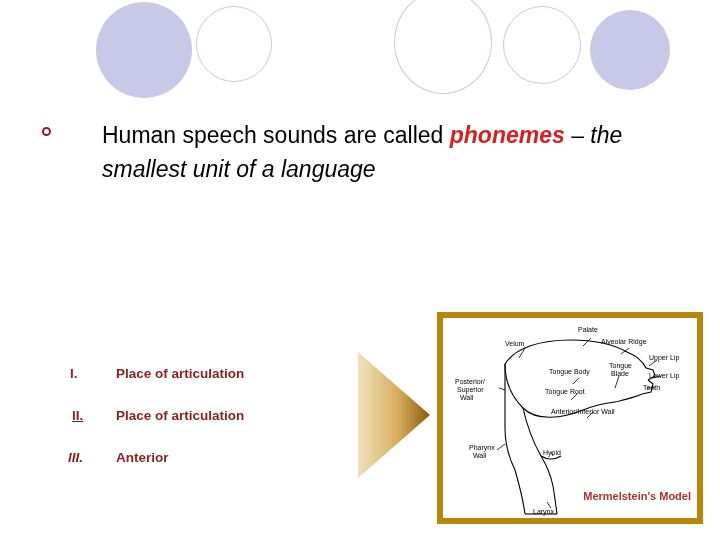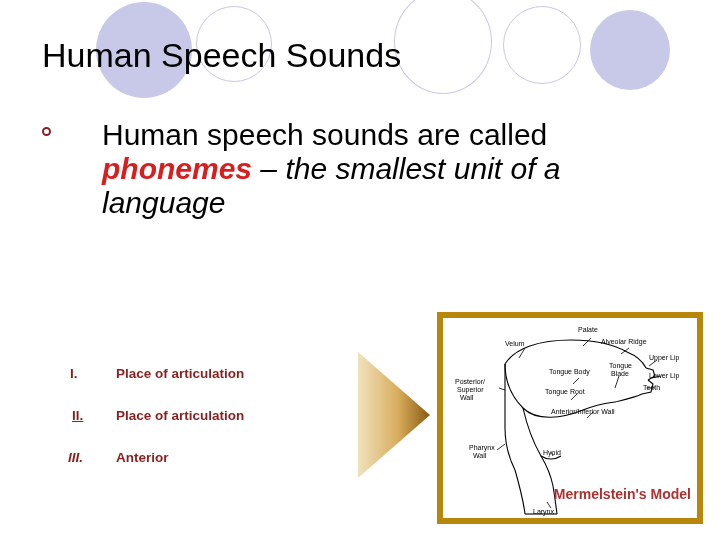--- a/index.html
+++ b/index.html
@@ -63,21 +63,21 @@
     left: 4px;
     top: 9px;
     width: 9px;
     height: 9px;
     border-radius: 50%;
     border: 2px solid #8a1f1f;
     box-sizing: border-box;
   }
   .bullet-text {
     margin-left: 64px;
-    font-size: 30px;
+    font-size: 23px;
     line-height: 34px;
     color: #000000;
   }
   .em-red {
     color: #d81f1f;
     font-style: italic;
     font-weight: bold;
   }
   .ital {
     font-style: italic;
@@ -139,39 +139,38 @@
     position: absolute;
     font-size: 7px;
     color: #000000;
     white-space: nowrap;
     font-family: "Liberation Sans", sans-serif;
   }
   .fig-credit {
     position: absolute;
     right: 6px;
     bottom: 16px;
-    font-size: 14px;
+    font-size: 11px;
     color: #b03030;
     font-weight: bold;
     white-space: nowrap;
     padding-left: 42px;
   }
 </style>
 </head>
 <body>
 
 <div class="slide">
 
   <div class="deco-circle" id="circ1"></div>
   <div class="deco-circle outline" id="circ2"></div>
   <div class="deco-circle outline" id="circ3"></div>
   <div class="deco-circle outline" id="circ4"></div>
   <div class="deco-circle" id="circ5"></div>
 
-  <div class="title">Human Speech Sounds</div>
 
   <div class="bullets">
 
     <div class="bullet-row">
       <span class="bullet-mark"></span>
       <div class="bullet-text">
         <span>Human speech sounds are called </span><span class="em-red">phonemes</span><span class="ital"> – the smallest unit of a language</span>
       </div>
     </div>
 

